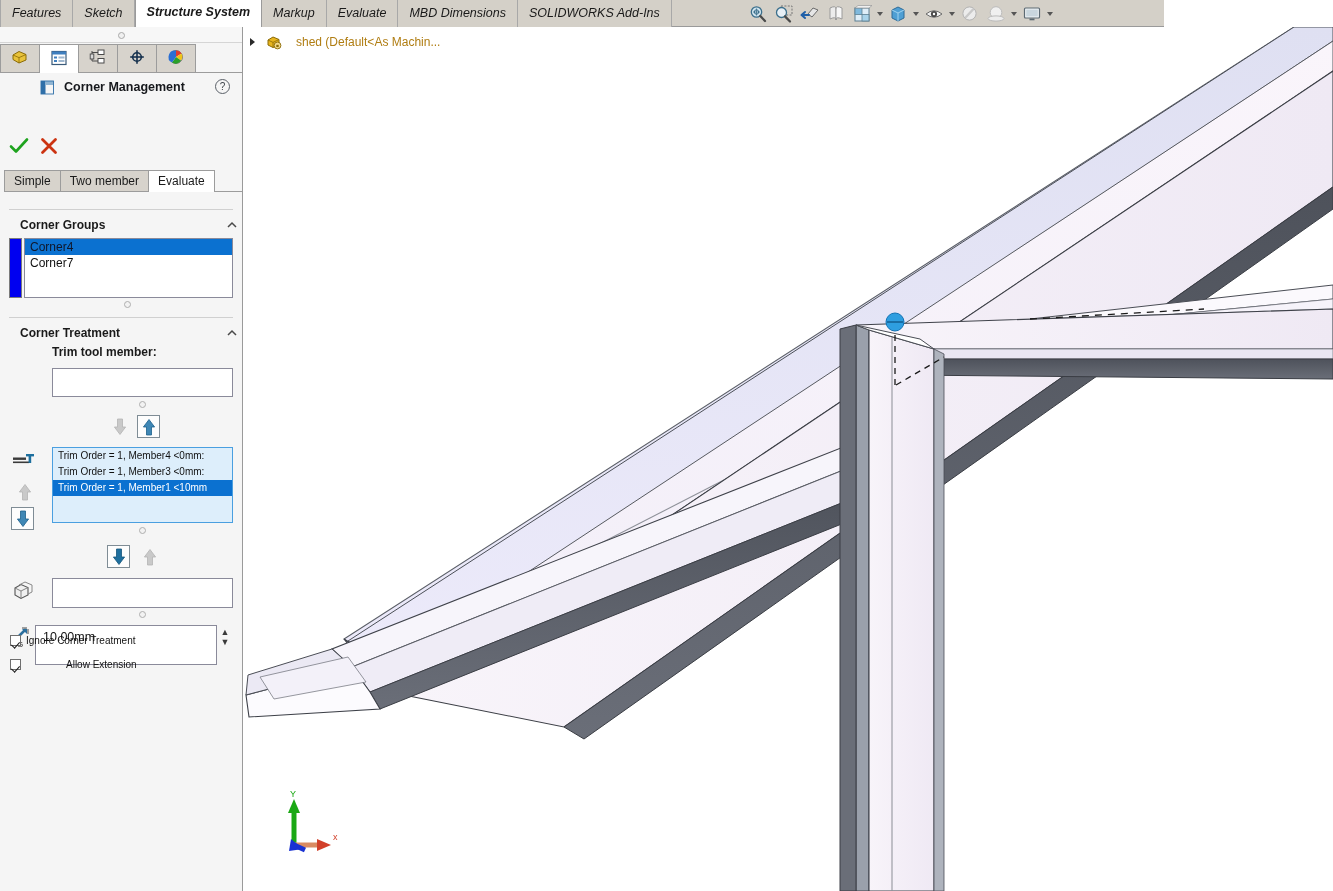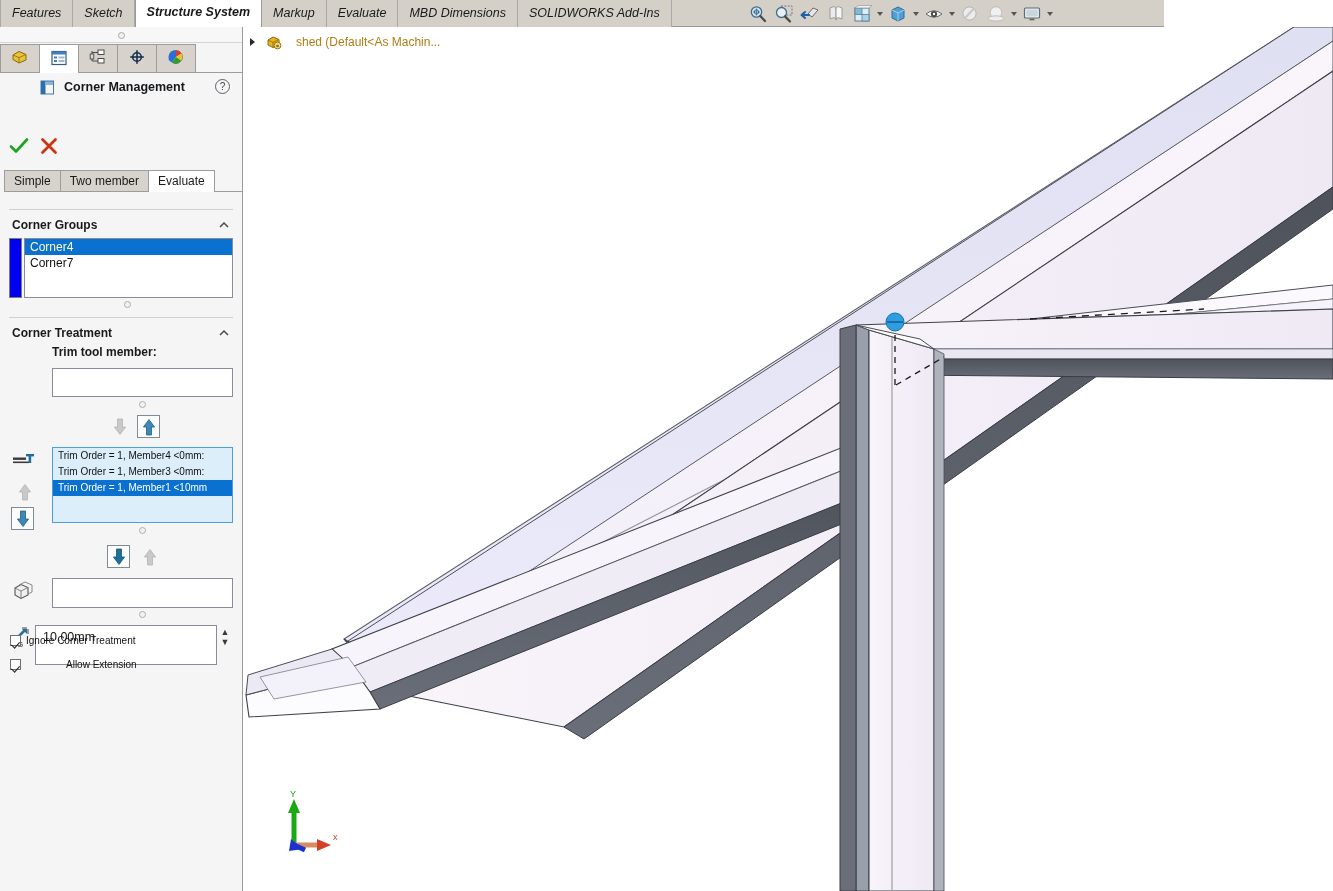--- a/index.html
+++ b/index.html
@@ -122,21 +122,21 @@
   .modetab {
     height: 21px; line-height: 20px; padding: 0 9px;
     background: #d7d3cc; border: 1px solid #9c9c9c; border-bottom: none;
     font-size: 12px; color: #1a1a1a; margin-right: -1px; cursor: default;
     white-space: nowrap;
   }
   .modetab.active { background: #ffffff; height: 22px; position: relative; z-index: 2; }
 
   
   .sect-head {
-    position: absolute; left: 0; width: 243px; height: 22px;
+    position: absolute; left: 8px; width: 243px; height: 22px;
     display:flex; align-items:center;
     font-weight: bold; font-size: 12px; color: #1a1a1a;
     padding-left: 12px; cursor: default;
   }
   .sect-rule { position:absolute; left: 9px; width: 224px; height:1px; background:#d0d0d0; }
   .chev {
     position:absolute; right: 13px; width: 12px; height: 12px;
   }
 
   .dotmark {
@@ -147,21 +147,21 @@
   
   .cg-colorbar {
     position:absolute; left: 9px; top: 211px; width: 13px; height: 60px;
     background: #0000f0; border:1px solid #7b7b7b;
   }
   .cg-list {
     position:absolute; left: 24px; top: 211px; width: 209px; height: 60px;
     background:#ffffff; border:1px solid #8a8a9a; overflow:hidden; cursor: default;
   }
   .cg-item { height: 16px; line-height: 16px; padding-left: 5px; font-size: 12px; color:#111; cursor: default;}
-  .cg-item.sel { background: #0b71d0; color:#fef9c3; }
+  .cg-item.sel { background: #0b71d0; color:#0f172a; }
 
   
   .lbl-trimtool {
     position: absolute; left: 52px; top: 318px; font-size: 12px; font-weight: bold; color:#1a1a1a;
   }
   .trimbox {
     position:absolute; left: 52px; top: 341px; width: 181px; height: 29px;
     background:#ffffff; border:1px solid #8a8a9a; cursor: text;
   }
 

